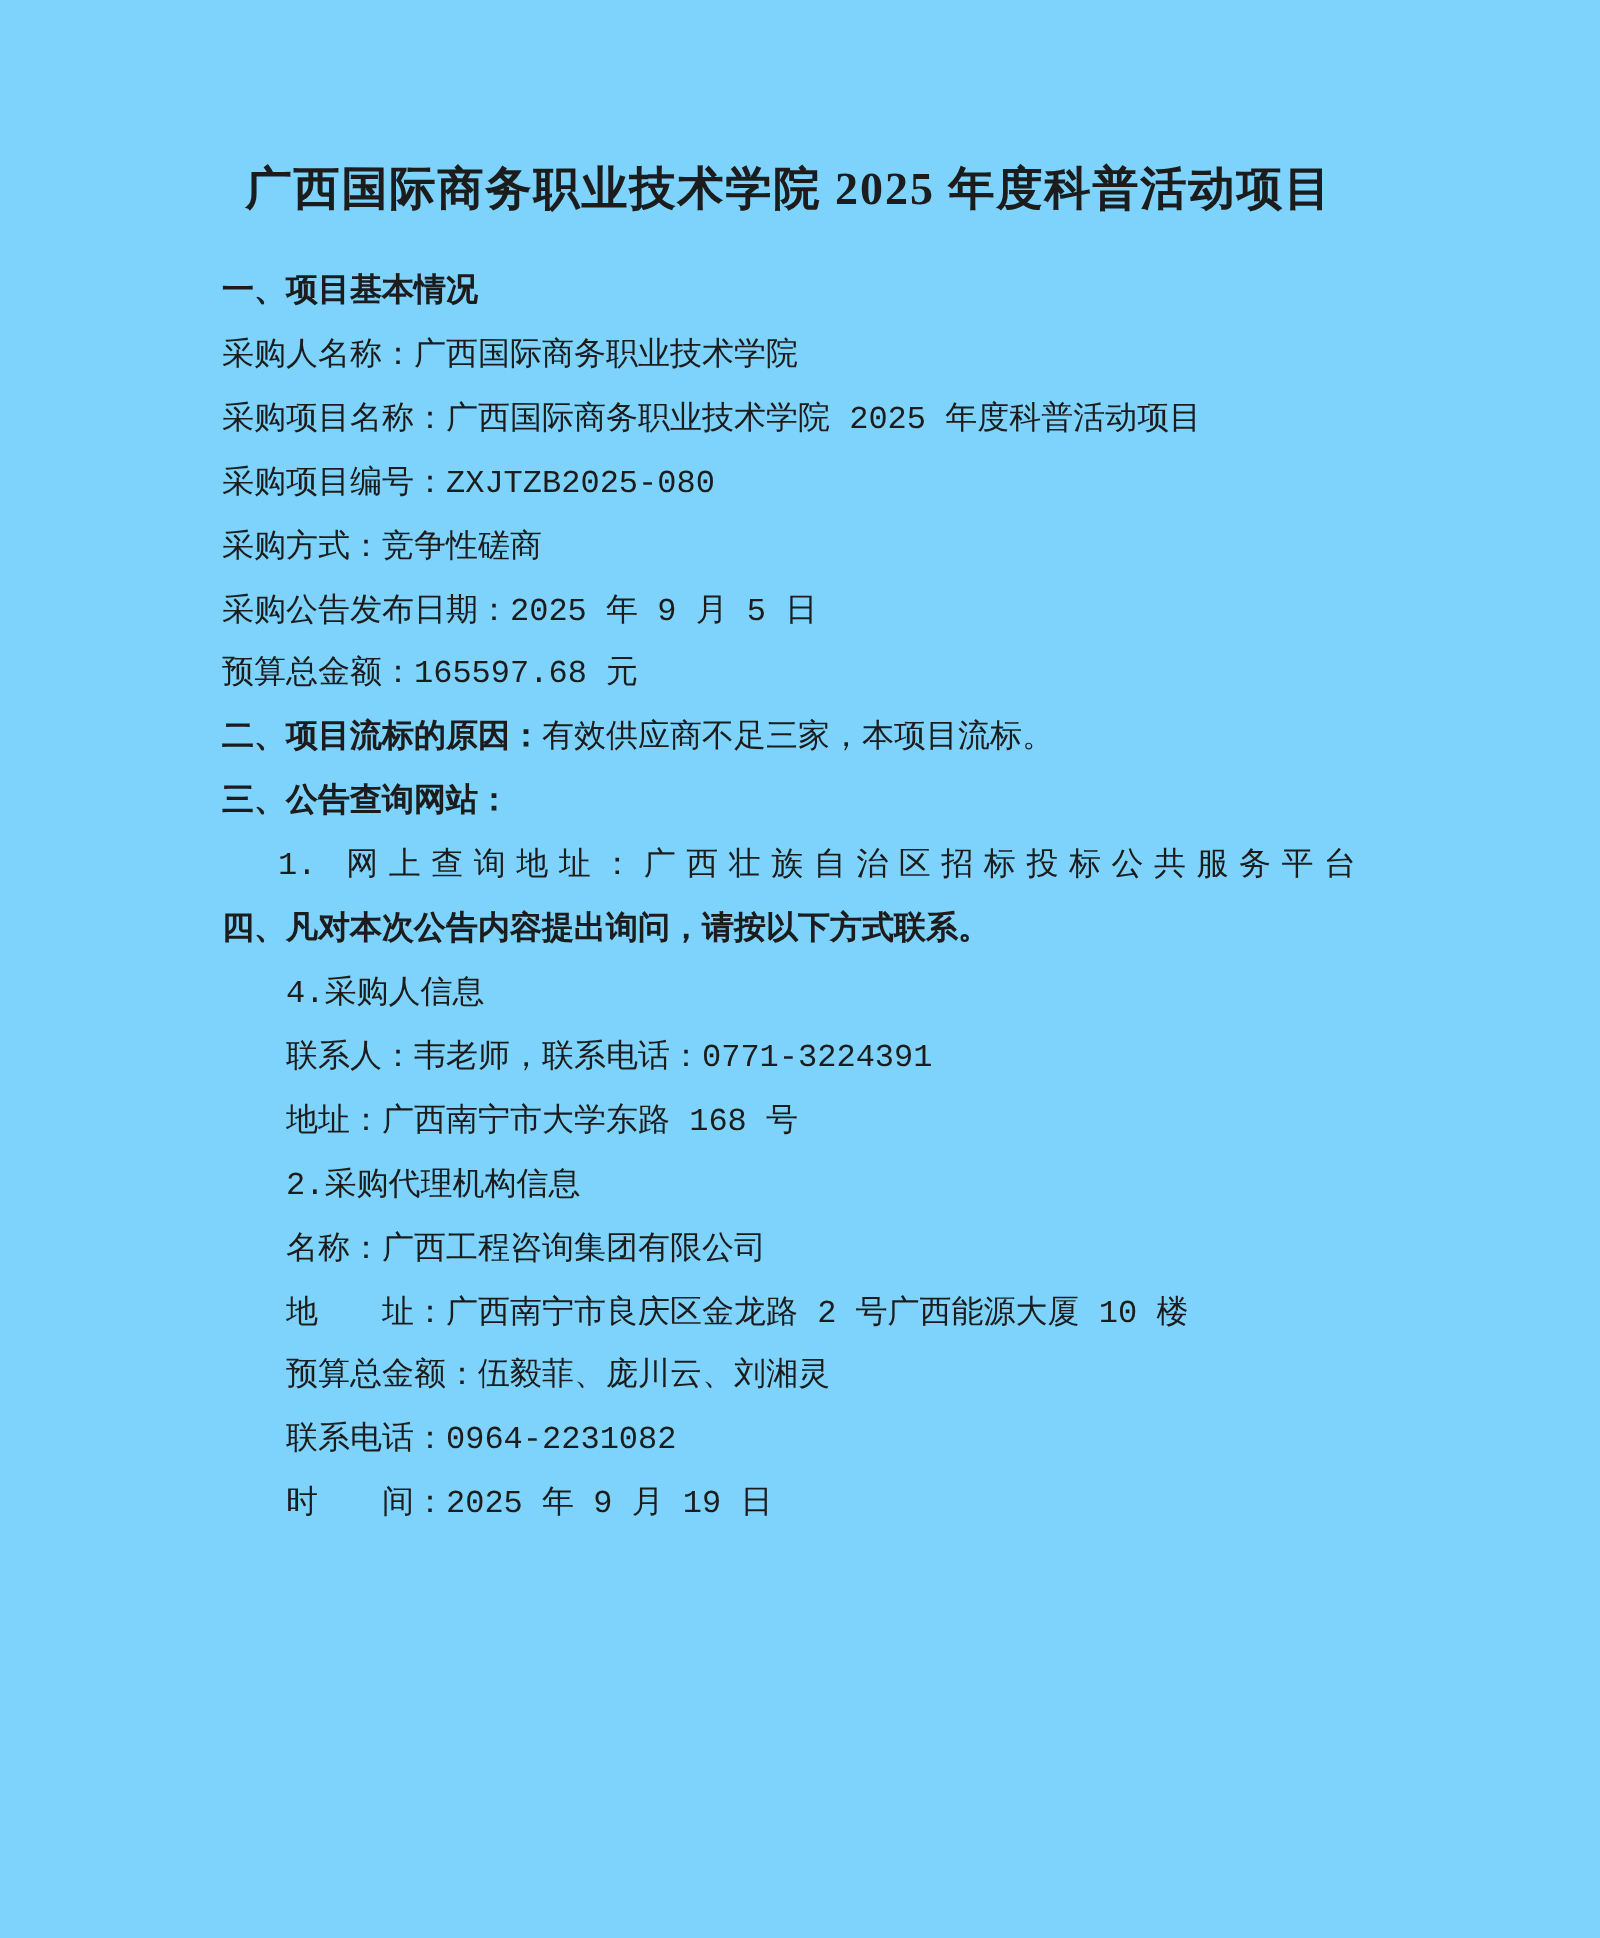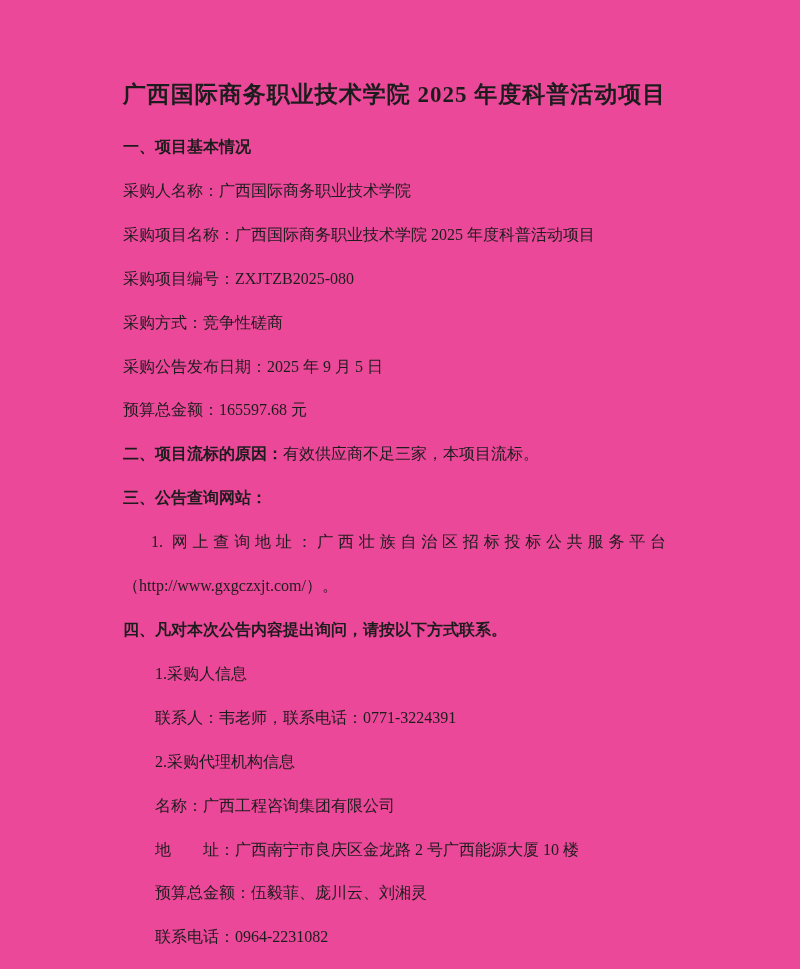--- a/index.html
+++ b/index.html
@@ -1,42 +1,43 @@
 <!DOCTYPE html>
 <html><head>
 <meta charset="utf-8">
 <style>
   html, body { margin: 0; padding: 0; background: #ffffff; }
   .page {
     position: relative;
     width: 800px;
     height: 969px;
     box-sizing: border-box;
-    background: #ec4899;
+    background: #7dd3fc;
     padding: 75px 122px 0 111px;
     overflow: hidden;
     font-family: "Liberation Serif", "DejaVu Serif", serif;
     color: #1c1c1c;
     -webkit-font-smoothing: antialiased;
   }
   .doc-title {
     font-size: 23px;
     font-weight: bold;
     text-align: center;
     line-height: 39px;
     letter-spacing: 1px;
   }
   .doc-body {
     margin-top: 17px;
     font-size: 16px;
   }
   .line {
-    margin: 12px;
+    margin: 0;
     line-height: 31.9px;
     white-space: pre-wrap;
+    font-family: Liberation Mono, monospace;
   }
   .heading { font-weight: bold; }
   .indent { padding-left: 32px; }
   .justify {
     text-align: justify;
     text-align-last: justify;
     text-justify: inter-ideograph;
   }
   .indent-first { text-indent: 28px; }
 </style>
@@ -56,26 +57,26 @@
     <p class="line">采购项目名称：广西国际商务职业技术学院 2025 年度科普活动项目</p>
     <p class="line">采购项目编号：ZXJTZB2025-080</p>
     <p class="line">采购方式：竞争性磋商</p>
     <p class="line">采购公告发布日期：2025 年 9 月 5 日</p>
     <p class="line">预算总金额：165597.68 元</p>
 
     <p class="line"><b class="heading">二、项目流标的原因：</b><span>有效供应商不足三家，本项目流标。</span></p>
 
     <p class="line heading">三、公告查询网站：</p>
     <p class="line justify indent-first">1. 网上查询地址：广西壮族自治区招标投标公共服务平台</p>
-    <p class="line">（http://www.gxgczxjt.com/）。</p>
 
     <p class="line heading">四、凡对本次公告内容提出询问，请按以下方式联系。</p>
 
-    <p class="line indent">1.采购人信息</p>
+    <p class="line indent">4.采购人信息</p>
     <p class="line indent">联系人：韦老师，联系电话：0771-3224391</p>
+    <p class="line indent">地址：广西南宁市大学东路 168 号</p>
 
     <p class="line indent">2.采购代理机构信息</p>
     <p class="line indent">名称：广西工程咨询集团有限公司</p>
     <p class="line indent">地　　址：广西南宁市良庆区金龙路 2 号广西能源大厦 10 楼</p>
     <p class="line indent">预算总金额：伍毅菲、庞川云、刘湘灵</p>
     <p class="line indent">联系电话：0964-2231082</p>
     <p class="line indent">时　　间：2025 年 9 月 19 日</p>
 
   </main>
 </div>

